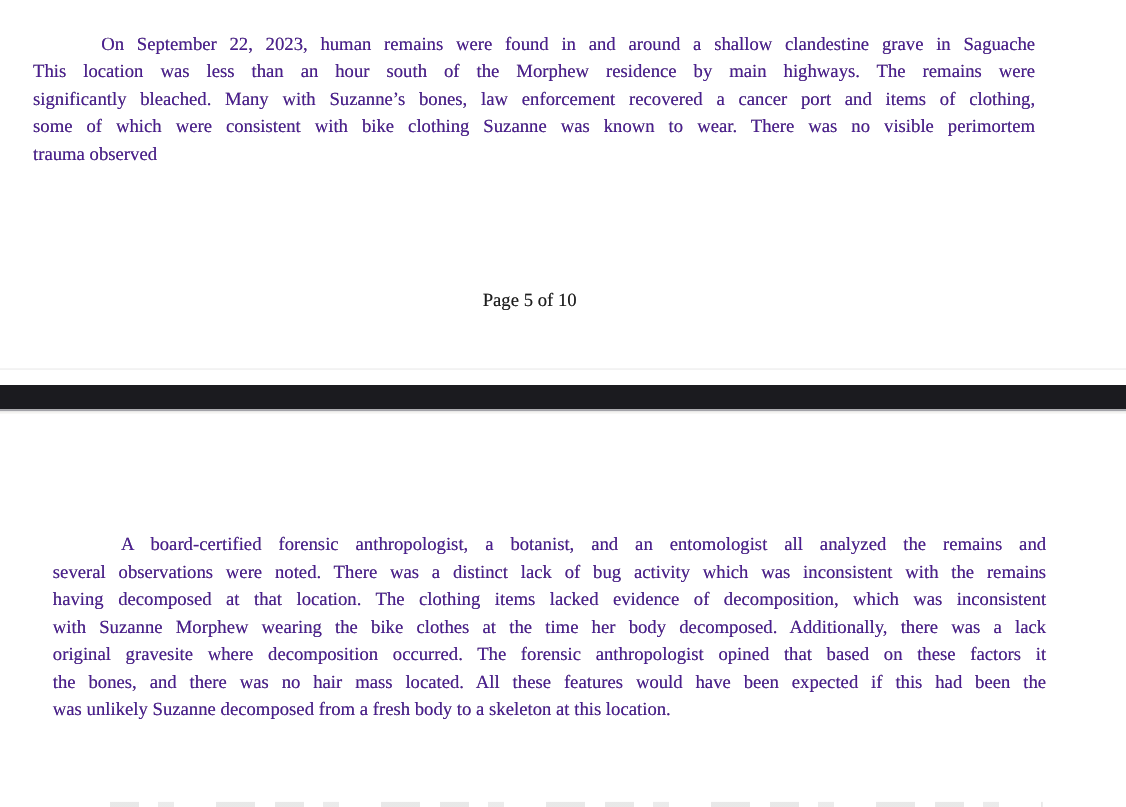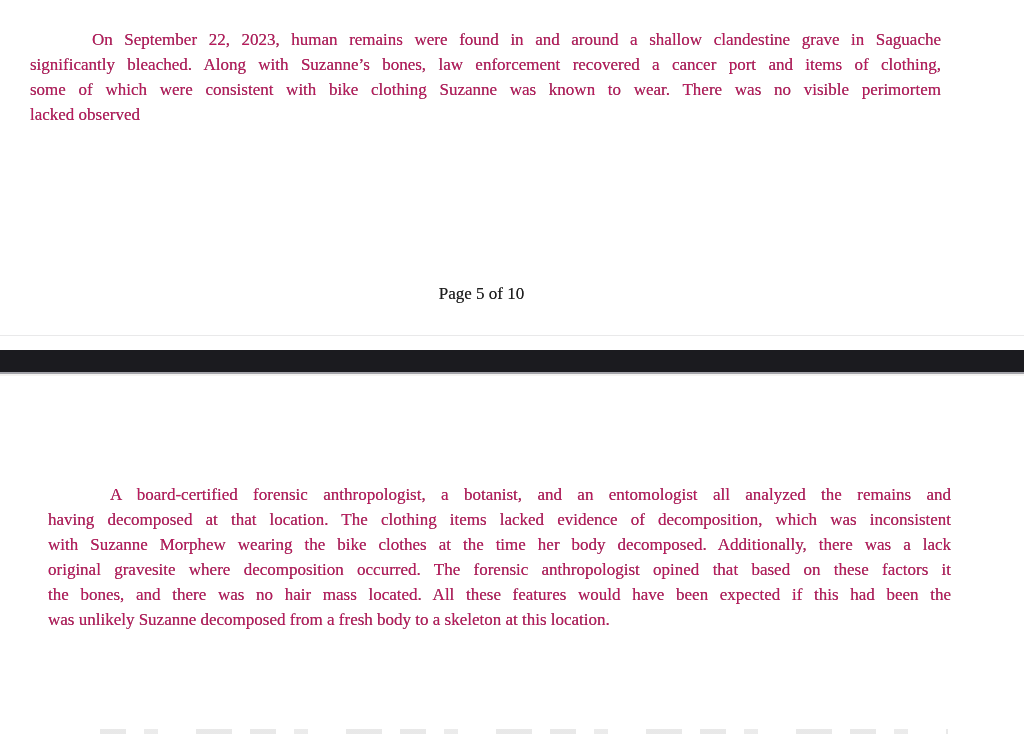--- a/index.html
+++ b/index.html
@@ -19,34 +19,34 @@
   .page {
     position: absolute;
     left: 0;
     width: 1024px;
     background: transparent;
   }
   .paragraph {
     position: absolute;
     font-size: 17px;
     line-height: 25px;
-    color: #be185d;
+    color: #4c1d95;
     text-shadow: 0 0 0.6px rgba(30,30,30,0.65);
   }
   .para-p5 { top: 27px; left: 30px; width: 911px; }
   .para-p6 { top: 482px; left: 48px; width: 903px; }
   .line {
     text-align: justify;
     text-align-last: justify;
   }
   .line.first { text-indent: 62px; }
   .line.last { text-align-last: left; }
   .page-footer {
     position: absolute;
-    top: 281px;
+    top: 260px;
     left: 0;
     width: 963px;
     height: 25px;
     line-height: 25px;
     text-align: center;
     font-size: 17px;
     color: #1e1e1e;
     text-shadow: 0 0 0.6px rgba(30,30,30,0.65);
   }
   .page5-bottom-edge {
@@ -99,35 +99,37 @@
   }
 </style>
 </head>
 <body>
 
 <div class="screen">
 
   <div class="page">
     <div class="paragraph para-p5">
         <div class="line first">On September 22, 2023, human remains were found in and around a shallow clandestine grave in Saguache</div>
-        <div class="line">significantly bleached.  Along with Suzanne’s bones, law enforcement recovered a cancer port and items of clothing,</div>
+        <div class="line">This location was less than an hour south of the Morphew residence by main highways.  The remains were</div>
+        <div class="line">significantly bleached.  Many with Suzanne’s bones, law enforcement recovered a cancer port and items of clothing,</div>
         <div class="line">some of which were consistent with bike clothing Suzanne was known to wear.  There was no visible perimortem</div>
-        <div class="line last">lacked observed</div>
+        <div class="line last">trauma observed</div>
       </div>
     <div class="page-footer">Page 5 of 10</div>
     <div class="page5-bottom-edge"></div>
   </div>
 
   <div class="separator-bar" style="background: rgb(27, 27, 31);"></div>
   <div class="separator-underline"></div>
   <div class="separator-underline-soft"></div>
 
   <div class="page">
     <div class="paragraph para-p6">
         <div class="line first">A board-certified forensic anthropologist, a botanist, and an entomologist all analyzed the remains and</div>
+        <div class="line">several observations were noted.  There was a distinct lack of bug activity which was inconsistent with the remains</div>
         <div class="line">having decomposed at that location.  The clothing items lacked evidence of decomposition, which was inconsistent</div>
         <div class="line">with Suzanne Morphew wearing the bike clothes at the time her body decomposed.  Additionally, there was a lack</div>
         <div class="line">original gravesite where decomposition occurred.  The forensic anthropologist opined that based on these factors it</div>
         <div class="line">the bones, and there was no hair mass located.  All these features would have been expected if this had been the</div>
         <div class="line last">was unlikely Suzanne decomposed from a fresh body to a skeleton at this location.</div>
       </div>
     <div class="clipped-next-line"></div>
   </div>
 
 </div>

